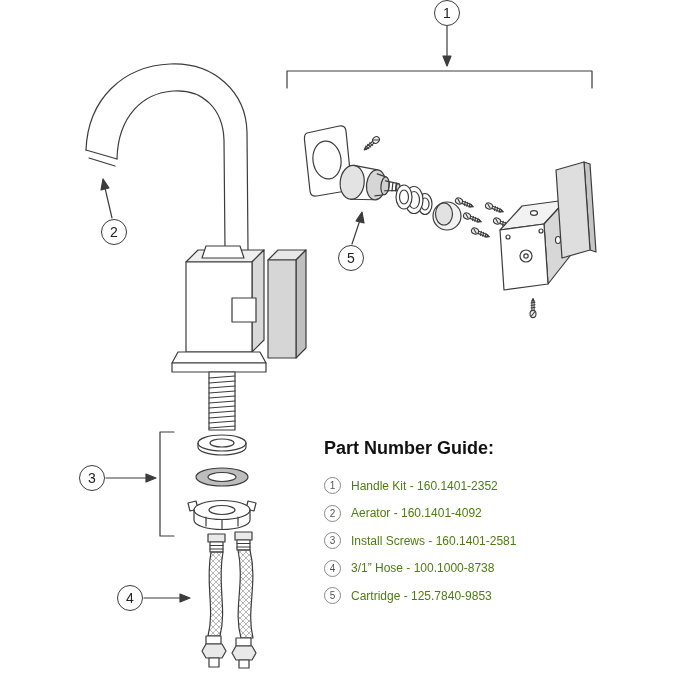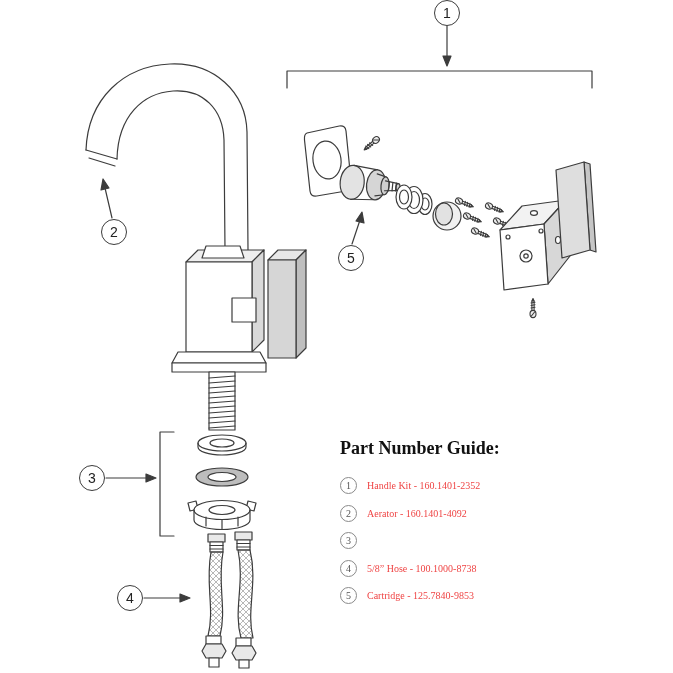--- a/index.html
+++ b/index.html
@@ -2,27 +2,27 @@
 <html><head>
 <meta charset="utf-8">
 <style>
   html,body{margin:0;padding:0;background:#fff;}
   #canvas{position:relative;width:673px;height:673px;background:#fff;
           font-family:"Liberation Sans",sans-serif;overflow:hidden;}
   #diagram-svg{position:absolute;left:0;top:0;}
   .callout{position:absolute;width:26px;height:26px;border:1.4px solid #3c3c3c;
            border-radius:50%;display:flex;align-items:center;justify-content:center;
            font-size:14px;color:#222;background:#fff;box-sizing:border-box;}
-  #guide{position:absolute;left:340px;top:438px;width:315px;font-family:Liberation Serif, serif;}
+  #guide{position:absolute;left:324px;top:438px;width:315px;}
   #guide h2{margin:0 0 13px 0;font-size:18px;color:#111;font-weight:bold;}
   .part-row{display:flex;align-items:center;height:27.5px;}
   .part-circle{width:17px;height:17px;border:1px solid #8a8a8a;border-radius:50%;
                display:flex;align-items:center;justify-content:center;font-size:10px;
                color:#555;margin-right:10px;flex:0 0 auto;box-sizing:border-box;background:#fff;}
-  .part-label{font-size:10px;color:#ef4444;}
+  .part-label{font-size:12px;color:#4d7c0f;}
 </style>
 </head>
 <body>
 
 <div id="canvas">
 
   <svg id="diagram-svg" width="673" height="673" viewBox="0 0 673 673">
     <defs>
       <pattern id="braid" width="6" height="6" patternUnits="userSpaceOnUse">
         <path d="M0,0 L6,6 M6,0 L0,6" stroke="#9a9a9a" stroke-width="0.7" fill="none"></path>
@@ -202,24 +202,25 @@
     <div class="part-row">
       <span class="part-circle">1</span>
       <span class="part-label">Handle Kit - 160.1401-2352</span>
     </div>
     <div class="part-row">
       <span class="part-circle">2</span>
       <span class="part-label">Aerator - 160.1401-4092</span>
     </div>
     <div class="part-row">
       <span class="part-circle">3</span>
+      <span class="part-label">Install Screws - 160.1401-2581</span>
     </div>
     <div class="part-row">
       <span class="part-circle">4</span>
-      <span class="part-label">5/8” Hose - 100.1000-8738</span>
+      <span class="part-label">3/1” Hose - 100.1000-8738</span>
     </div>
     <div class="part-row">
       <span class="part-circle">5</span>
       <span class="part-label">Cartridge - 125.7840-9853</span>
     </div>
   </div>
 
 </div>
 
 </body></html>

